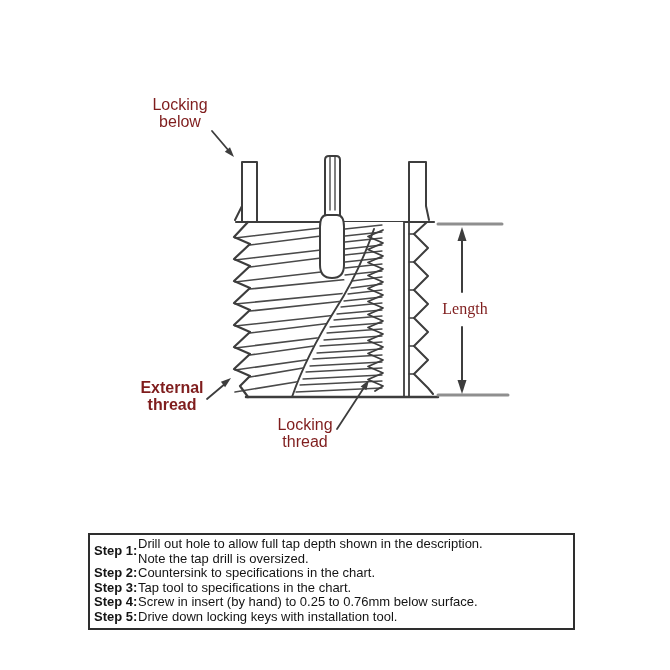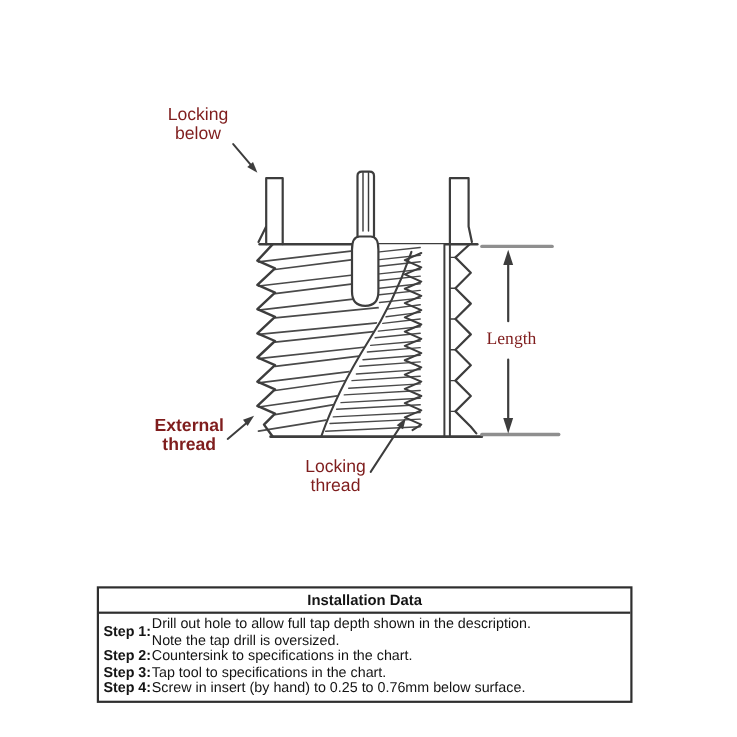--- a/index.html
+++ b/index.html
@@ -113,21 +113,20 @@
     <span>External</span>
     <span>thread</span>
   </div>
 
   <div class="diagram-label" style="left:255px;top:416px;width:100px;">
     <span>Locking</span>
     <span>thread</span>
   </div>
 
   <div id="install-table">
-    <div class="tbl-header">Installation Data</div>
     <div class="tbl-body">
 
       <div class="step-row">
         <span class="step-label">Step 1:</span>
         <span class="step-text">
           <span style="display:block">Drill out hole to allow full tap depth shown in the description.</span>
           <span style="display:block">Note the tap drill is oversized.</span>
         </span>
       </div>
 
@@ -139,17 +138,21 @@
       <div class="step-row">
         <span class="step-label">Step 3:</span>
         <span class="step-text">Tap tool to specifications in the chart.</span>
       </div>
 
       <div class="step-row">
         <span class="step-label">Step 4:</span>
         <span class="step-text">Screw in insert (by hand) to 0.25 to 0.76mm below surface.</span>
       </div>
 
+      <div class="step-row">
+        <span class="step-label">Step 5:</span>
+        <span class="step-text">Drive down locking keys with installation tool.</span>
+      </div>
 
     </div>
   </div>
 
 </div>
 
 </body></html>

